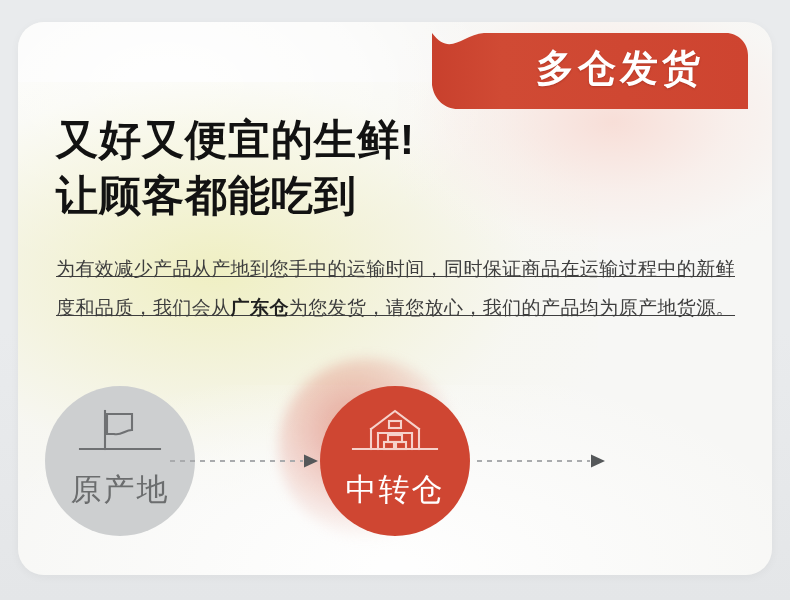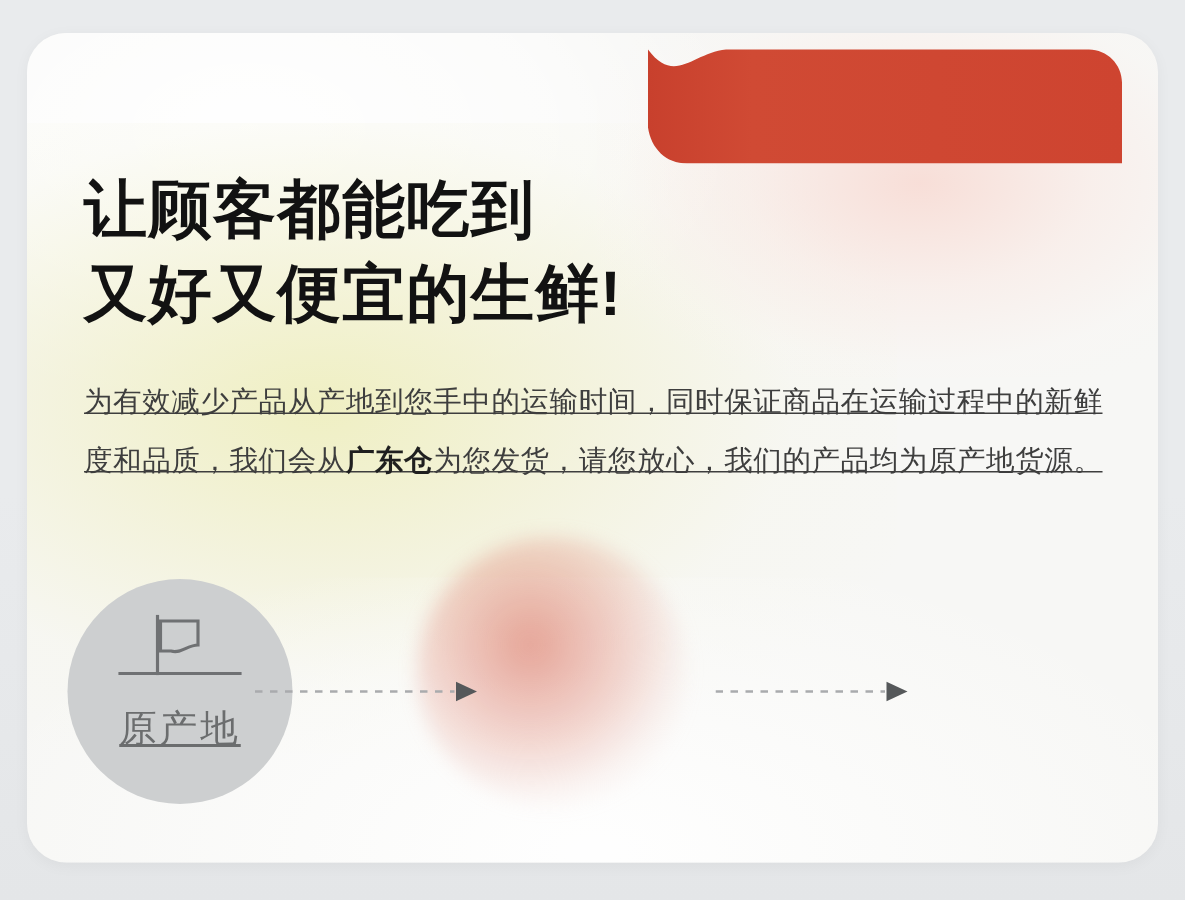--- a/index.html
+++ b/index.html
@@ -197,24 +197,23 @@
     margin-top: 18px;
     width: 92px;
     height: 56px;
     display: flex;
     align-items: flex-end;
     justify-content: center;
   }
   .node-icon svg { display: block; }
   .node-label {
     margin-top: 9px;
-    font-size: 25px;
+    font-size: 31px;
     font-weight: 500;
     letter-spacing: 2px;
-    text-decoration: underline;
   }
   .node.gray .node-label { color: #6b6d6e; }
   .node.red  .node-label { color: #ffffff; }
 
   
   .connector {
     position: absolute;
     top: 68px;
     height: 14px;
   }
@@ -245,25 +244,26 @@
       </defs>
       <path d="M 0 6
                C 18 30, 30 8, 52 6
                L 294 6
                C 306 6, 316 16, 316 28
                L 316 82
                L 26 82
                C 12 82, 2 72, 0 58
                Z" fill="url(#ribGrad)"></path>
     </svg>
+    <div class="ribbon-label">多仓发货</div>
   </div>
 
   <div class="headline">
+    <span class="line">又好又便宜的生鲜!</span>
     <span class="line">让顾客都能吃到</span>
-    <span class="line">又好又便宜的生鲜!</span>
   </div>
 
   <div class="paragraph"><span>为有效减少产品从产地到您手中的运输时间，同时保证商品在运输过程中的新鲜度和品质，我们会从</span><b>广东仓</b><span>为您发货，请您放心，我们的产品均为原产地货源。</span></div>
 
   <div class="flow">
 
     <div class="transit-halo"></div>
 
     <div class="node gray node-origin">
       <div class="node-icon">
@@ -276,20 +276,38 @@
       <div class="node-label">原产地</div>
     </div>
 
     <div class="connector connector-1">
       <svg width="152" height="14" viewBox="0 0 152 14" xmlns="http://www.w3.org/2000/svg">
         <line x1="0" y1="7" x2="133" y2="7" stroke="#a9abad" stroke-width="1.8" stroke-dasharray="5 5"></line>
         <polygon points="134,0.5 148,7 134,13.5" fill="#55585a"></polygon>
       </svg>
     </div>
 
+    <div class="node red node-transit">
+      <div class="node-icon">
+        <svg width="92" height="56" viewBox="0 0 92 56" xmlns="http://www.w3.org/2000/svg" fill="none" stroke="#f6d2cb" stroke-width="2.1" stroke-linecap="square" stroke-linejoin="miter">
+          <path d="M 22 25 L 46 7 L 70 25"></path>
+          <line x1="22" y1="25" x2="22" y2="45"></line>
+          <line x1="70" y1="25" x2="70" y2="45"></line>
+          <line x1="29" y1="29" x2="29" y2="45"></line>
+          <line x1="63" y1="29" x2="63" y2="45"></line>
+          <rect x="40" y="17" width="12" height="7"></rect>
+          <path d="M 29 29 L 63 29"></path>
+          <rect x="39" y="31" width="14" height="7"></rect>
+          <rect x="35" y="38" width="10" height="7"></rect>
+          <rect x="47" y="38" width="10" height="7"></rect>
+          <line x1="4" y1="45" x2="88" y2="45"></line>
+        </svg>
+      </div>
+      <div class="node-label">中转仓</div>
+    </div>
 
     <div class="connector connector-2">
       <svg width="132" height="14" viewBox="0 0 132 14" xmlns="http://www.w3.org/2000/svg">
         <line x1="0" y1="7" x2="113" y2="7" stroke="#a9abad" stroke-width="1.8" stroke-dasharray="5 5"></line>
         <polygon points="114,0.5 128,7 114,13.5" fill="#55585a"></polygon>
       </svg>
     </div>
 
 
   </div>

